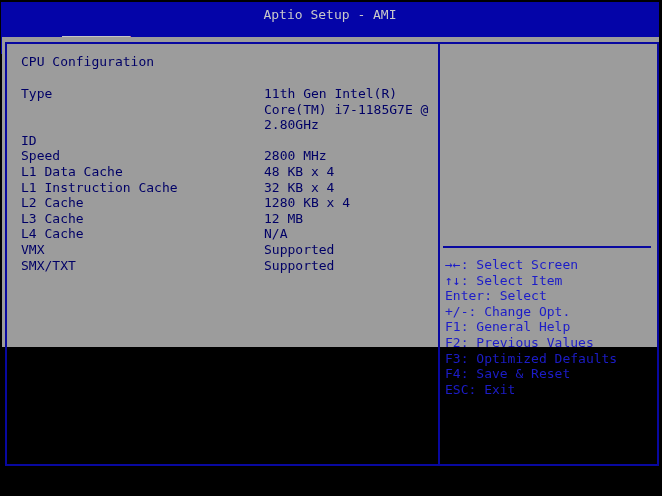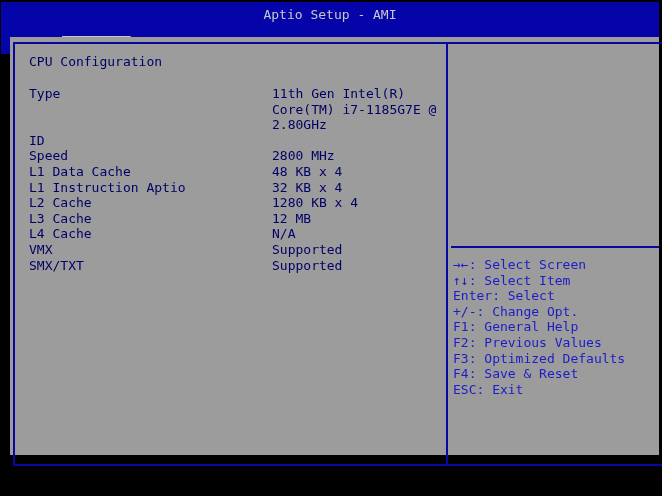--- a/index.html
+++ b/index.html
@@ -27,21 +27,21 @@
     background:var(--body-gray,#9C9C9C);
     border-top:1px solid #c6c6c6;
     border-left:1px solid #c6c6c6;
     border-right:1px solid #be185d;
     box-sizing:border-box;
     color:var(--help-blue,#1C1CC8);
     font-weight:bold;
     text-align:center;
   }
   .body{
-    position:absolute;left:10px;top:37px;right:3px;height:418px;
+    position:absolute;left:2px;top:37px;right:3px;height:310px;
     background:var(--body-gray,#9C9C9C);
   }
   .main-box{
     position:absolute;left:3px;top:5px;width:654px;height:424px;
     border:2px solid var(--border-blue,#0808A0);
     box-sizing:border-box;
     display:flex;
   }
   .left-panel{
     width:433px;
@@ -103,21 +103,21 @@
             </div>
             <div class="row">
               <span class="label">Speed</span>
               <span class="value">2800 MHz</span>
             </div>
             <div class="row">
               <span class="label">L1 Data Cache</span>
               <span class="value">48 KB x 4</span>
             </div>
             <div class="row">
-              <span class="label">L1 Instruction Aptio</span>
+              <span class="label">L1 Instruction Cache</span>
               <span class="value">32 KB x 4</span>
             </div>
             <div class="row">
               <span class="label">L2 Cache</span>
               <span class="value">1280 KB x 4</span>
             </div>
             <div class="row">
               <span class="label">L3 Cache</span>
               <span class="value">12 MB</span>
             </div>

